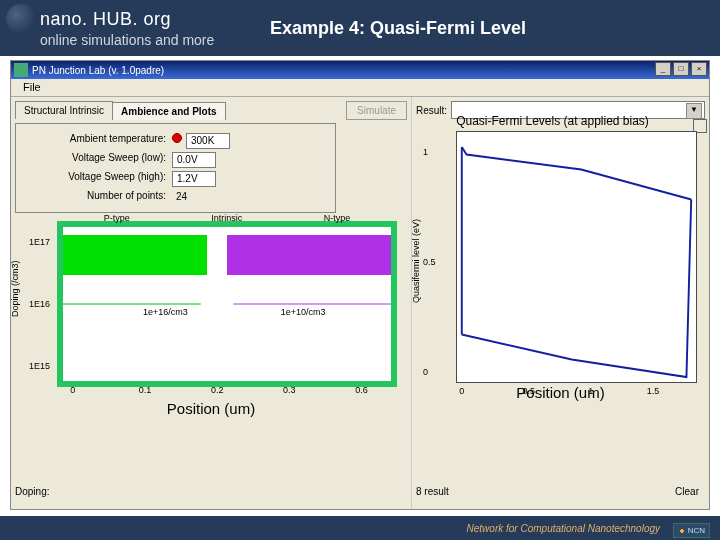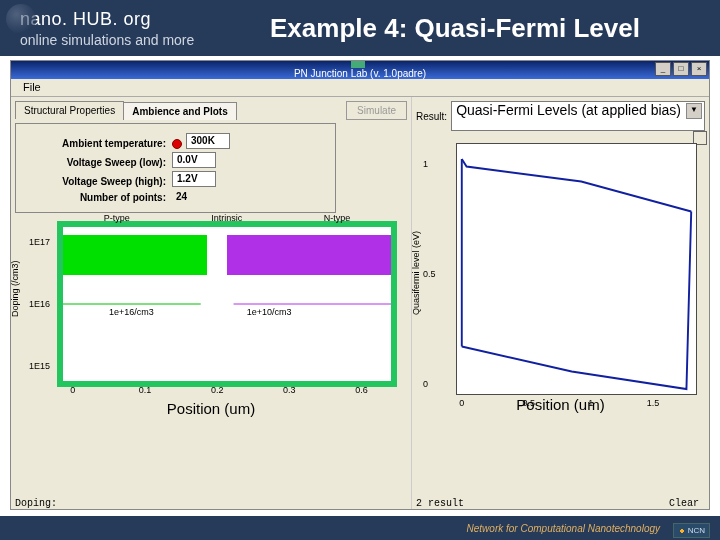--- a/index.html
+++ b/index.html
@@ -1,77 +1,77 @@
 <!DOCTYPE html>
 <html><head>
 <meta charset="utf-8">
 <style>
   * { box-sizing: border-box; margin: 0; padding: 0; }
   body { width: 720px; height: 540px; font-family: Verdana, Arial, sans-serif; font-size: 10px; background: #fff; position: relative; overflow: hidden; }
 
   .header { height: 56px; background: #263a5a; color: #fff; display: flex; align-items: center; position: relative; }
-  .header-left { width: 250px; padding-left: 20px; }
+  .header-left { width: 250px; padding-left: 40px; }
   .brand { font-size: 18px; font-weight: 400; letter-spacing: 0.5px; }
   .tagline { font-size: 14px; color: #d0d6e0; margin-top: 2px; }
-  .header-title { font-size: 26px; font-weight: bold; color: #fff; margin-left: 20px; font-family: Verdana, sans-serif;}
+  .header-title { font-size: 18px; font-weight: bold; color: #fff; margin-left: 20px; font-family: Verdana, sans-serif;}
   .globe { position:absolute; left:6px; top:4px; width:30px; height:30px; border-radius:50%; background: radial-gradient(circle at 35% 35%, #6a7b94 0%, #263a5a 70%); opacity:.6;}
 
   .main { position: absolute; left: 10px; top: 60px; right: 10px; bottom: 30px; border: 1px solid #888; background: #e8e6e4; }
 
-  .titlebar { height: 18px; background: linear-gradient(#0a246a,#3a6bd8); color:#fff; display:flex; align-items:center; padding:0 3px; font-size:10px; position:relative;flex-direction:column;}
+  .titlebar { height: 18px; background: linear-gradient(#0a246a,#3a6bd8); color:#fff; display:flex; align-items:center; padding:0 3px; font-size:10px; position:relative;}
   .titlebar .ticon{ width:14px;height:14px;background:#4a7; margin-right:4px; display:inline-block;}
   .winbtns{position:absolute;right:2px;top:1px;display:flex;gap:2px;}
   .winbtn{width:16px;height:14px;background:#d4d0c8;border:1px solid #555;display:flex;align-items:center;justify-content:center;color:#000;font-size:8px;font-family:Arial;line-height:1;}
 
   .menubar{height:18px;background:#ece9d8;border-bottom:1px solid #aaa;padding:2px 6px;font-size:11px;}
   .menubar span{padding:2px 6px;}
 
   .content{position:absolute;top:36px;left:0;right:0;bottom:0;display:flex;background:#ece9d8;}
 
   .leftpane{width:400px;padding:4px;position:relative;}
   .rightpane{flex:1;padding:4px;position:relative;border-left:1px solid #ccc;}
 
   .tabs{display:flex;margin-bottom:4px;}
   .tab{border:1px solid #888;background:#ece9d8;padding:3px 8px;font-size:10px;margin-right:-1px;border-bottom:none;}
   .tab.active{font-weight:bold;background:#f5f3ec;position:relative;top:1px;}
   .tabpanel{border:1px solid #888;background:#ece9d8;padding:6px;font-size:10px;}
 
-  .row{display:flex;align-items:flex-end;margin:3px 0;font-weight:bold;}
+  .row{display:flex;align-items:flex-start;margin:3px 0;}
   .row label{width:150px;text-align:right;padding-right:6px;}
   .dot{width:10px;height:10px;border-radius:50%;background:#d00;margin-right:4px;border:1px solid #800;}
   .val{border:1px solid #7a7a7a;background:#fff;padding:1px 4px;min-width:44px;height:16px;font-size:10px;}
   .plain{padding:1px 4px;}
 
   .device-chart{position:relative;height:200px;margin-top:4px;}
   .device-plot{position:absolute;left:42px;top:4px;right:10px;bottom:30px;border:6px solid #22c55e;background:#fff;}
   .ylabel{position:absolute;left:0;top:50%;transform:rotate(-90deg) translate(0,-50%);transform-origin:left top;font-size:9px;}
   .xlabel{position:absolute;left:50%;bottom:0;transform:translateX(-50%);font-size:15px;text-align:center;}
 
   .legend-top{position:absolute;top:-14px;left:0;right:0;display:flex;justify-content:space-around;font-size:9px;}
   .band{position:absolute;height:40px;top:8px;}
   .band.p{left:0;width:44%;background:#00e000;}
   .band.i{left:44%;width:6%;background:#fff;}
   .band.n{left:50%;width:50%;background:#b030e8;}
 
   .ytick{position:absolute;left:-34px;font-size:9px;transform:translateY(-50%);}
   .xtick{position:absolute;bottom:-14px;font-size:9px;transform:translateX(-50%);}
-  .annot{position:absolute;font-size:9px;}
+  .annot{position:absolute;font-size:9px;margin-left:34px;}
 
   .simbtn{border:1px solid #999;background:#ece9d8;color:#999;padding:3px 10px;font-size:10px;margin-left:10px;}
 
   .result-row{display:flex;align-items:center;margin-bottom:4px;}
   .result-row label{margin-right:4px;font-size:10px;}
-  .dropdown{flex:1;border:1px solid #7a7a7a;background:#fff;padding:0 16px 2px 4px;font-size:14px;position:relative;height:30px;}
+  .dropdown{flex:1;border:1px solid #7a7a7a;background:#fff;padding:12px 16px 2px 4px;font-size:12px;position:relative;height:18px;}
   .dropdown::after{content:"▼";position:absolute;right:2px;top:1px;font-size:8px;background:#d4d0c8;border:1px solid #888;width:14px;height:14px;text-align:center;line-height:12px;}
 
   .right-chart{position:relative;height:300px;}
   .right-plot{position:absolute;left:40px;top:8px;right:8px;bottom:40px;border:1px solid #4a4a4a;background:#fff;}
   .squarebtn{position:absolute;right:-2px;top:-4px;width:14px;height:14px;border:1px solid #666;background:#ece9d8;}
 
-  .bottom-row{position:absolute;left:4px;right:4px;bottom:0;display:flex;justify-content:space-between;font-size:10px;font-family:Liberation Mono, monospace;}
+  .bottom-row{position:absolute;left:4px;right:4px;bottom:12px;display:flex;justify-content:space-between;font-size:10px;}
   .bottom-row .rlabel{padding-right:6px;}
 
   .footer{position:absolute;left:0;right:0;bottom:0;height:24px;background:#263a5a;color:#e0b060;font-style:italic;font-size:10px;display:flex;align-items:center;justify-content:flex-end;padding-right:60px;}
   .ncn{position:absolute;right:10px;bottom:2px;background:#2a4a6a;border:1px solid #466;color:#cde;font-size:8px;padding:2px 4px;font-style:normal;}
   .ncn::before{content:"";display:inline-block;width:8px;height:8px;background:radial-gradient(circle,#ffb020 30%,transparent 32%);margin-right:2px;vertical-align:middle;}
 
   svg{position:absolute;left:0;top:0;}
 </style>
 </head>
 <body>
@@ -97,21 +97,21 @@
   </div>
   <div class="menubar">
     <span>File</span>
   </div>
 
   <div class="content">
     <div class="leftpane">
       <div style="display:flex;align-items:flex-start;">
         <div style="flex:1;">
           <div class="tabs">
-            <div class="tab">Structural Properties</div>
+            <div class="tab">Structural Intrinsic</div>
             <div class="tab active">Ambience and Plots</div>
           </div>
           <div class="tabpanel">
             <div class="row">
               <label>Ambient temperature:</label>
               <span class="dot"></span>
               <span class="val">300K</span>
             </div>
             <div class="row">
               <label>Voltage Sweep (low):</label>
@@ -183,21 +183,21 @@
           <span class="ytick" style="top:52%;">0.5</span>
           <span class="ytick" style="top:96%;">0</span>
           <span class="xtick" style="left:2%;">0</span>
           <span class="xtick" style="left:30%;">0.5</span>
           <span class="xtick" style="left:56%;">1</span>
           <span class="xtick" style="left:82%;">1.5</span>
         </div>
         <div class="xlabel" style="bottom:22px;">Position (um)</div>
       </div>
       <div class="bottom-row">
-        <span>2 result</span>
+        <span>8 result</span>
         <span class="rlabel">Clear</span>
       </div>
     </div>
   </div>
 </div>
 
 <div class="footer">
   <span>Network for Computational Nanotechnology</span>
   <span class="ncn">NCN</span>
 </div>

